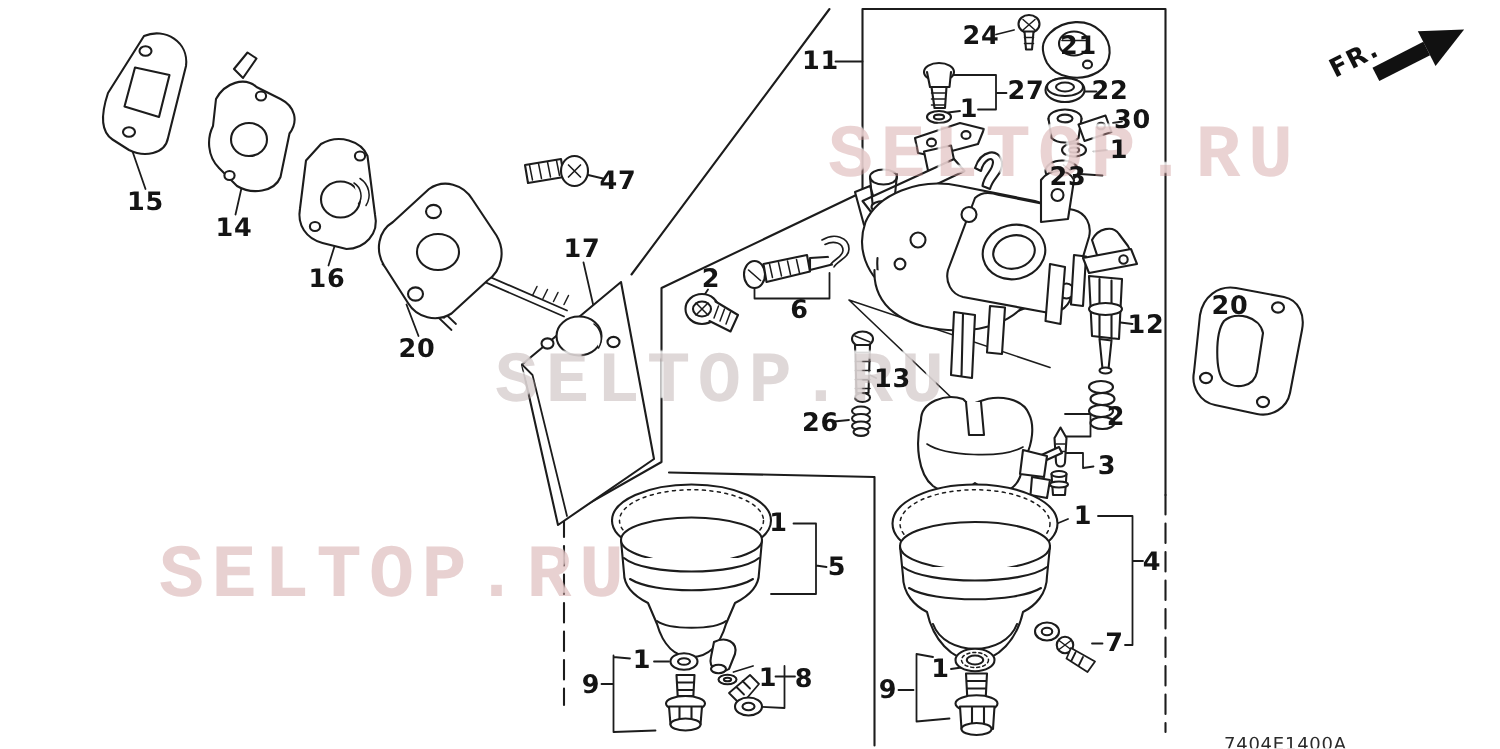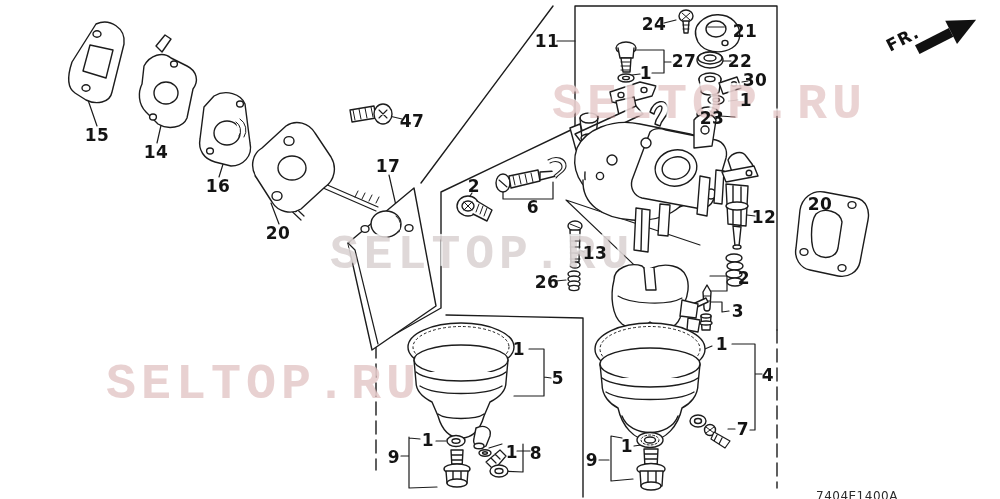--- a/index.html
+++ b/index.html
@@ -327,21 +327,21 @@
   <div class="wm" id="wm-bot">SELTOP.RU</div>
 
   <div class="lbl" style="left:97px;top:135px">15</div>
   <div class="lbl" style="left:156px;top:152px">14</div>
   <div class="lbl" style="left:218px;top:186px">16</div>
   <div class="lbl" style="left:278px;top:233px">20</div>
   <div class="lbl" style="left:412px;top:121px">47</div>
   <div class="lbl" style="left:388px;top:166px">17</div>
   <div class="lbl" style="left:547px;top:41px">11</div>
   <div class="lbl" style="left:654px;top:24px">24</div>
-  <div class="lbl" style="left:745px;top:31px">21</div>
+  <div class="lbl" style="left:719px;top:31px">21</div>
   <div class="lbl" style="left:684px;top:61px">27</div>
   <div class="lbl" style="left:646px;top:73px">1</div>
   <div class="lbl" style="left:740px;top:61px">22</div>
   <div class="lbl" style="left:755px;top:80px">30</div>
   <div class="lbl" style="left:746px;top:100px">1</div>
   <div class="lbl" style="left:712px;top:118px">23</div>
   <div class="lbl" style="left:474px;top:186px">2</div>
   <div class="lbl" style="left:533px;top:207px">6</div>
   <div class="lbl" style="left:595px;top:253px">13</div>
   <div class="lbl" style="left:547px;top:282px">26</div>

